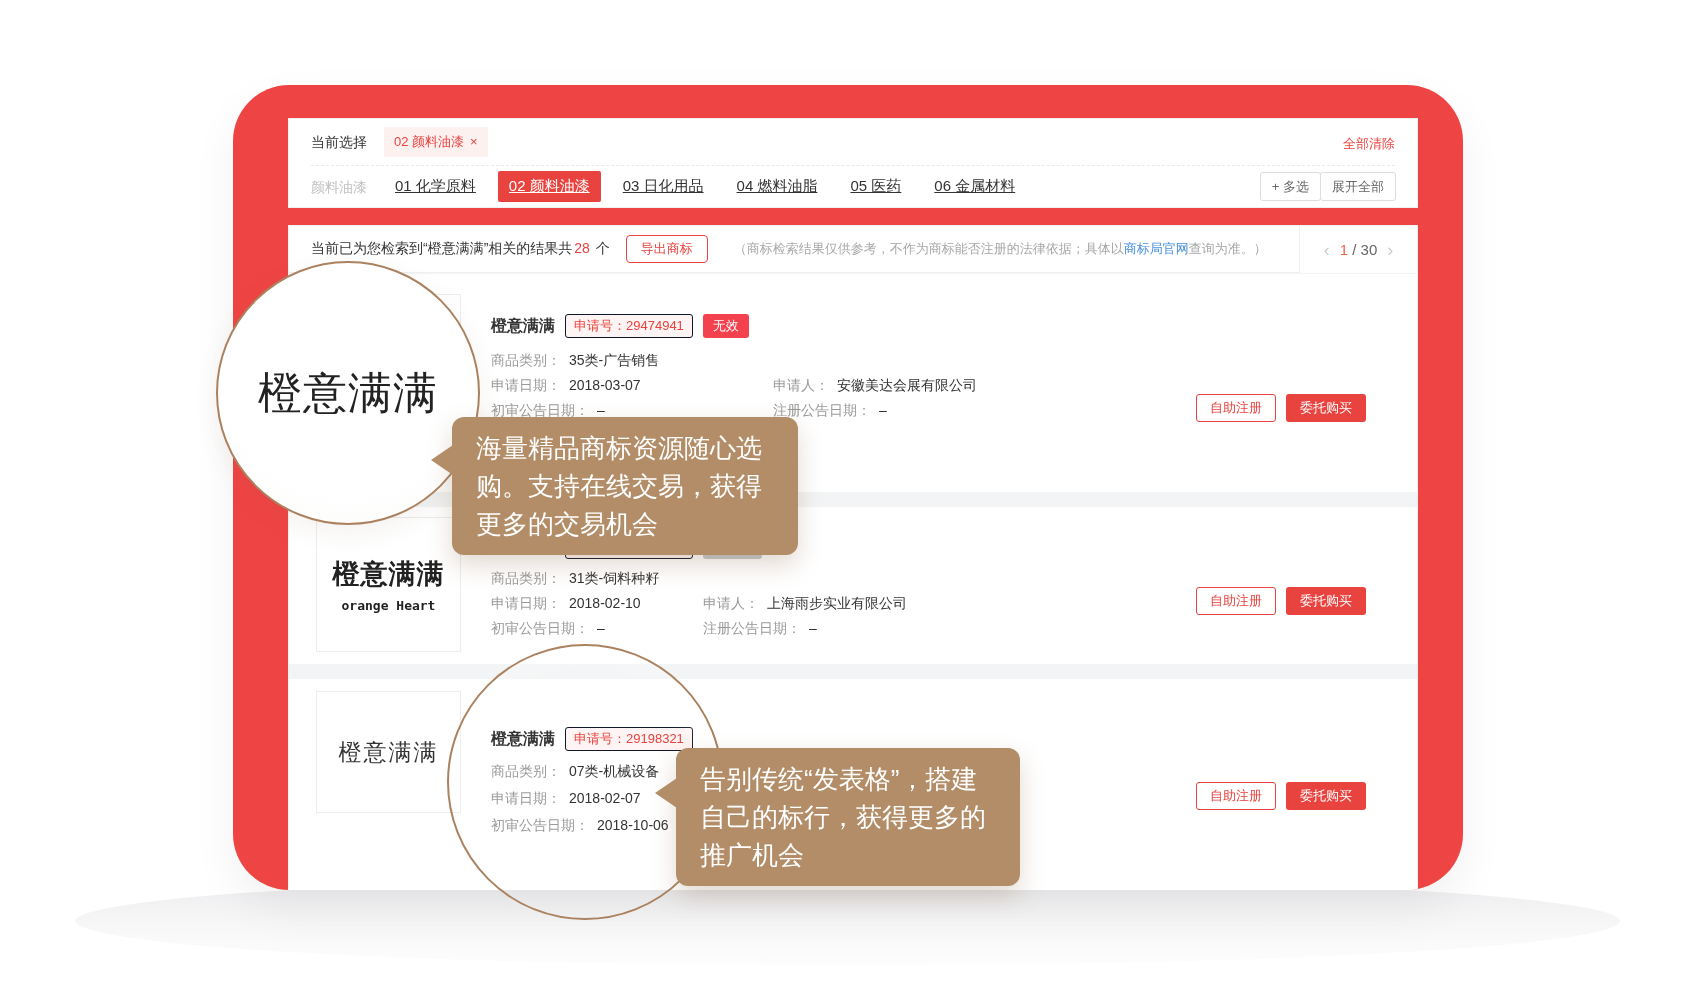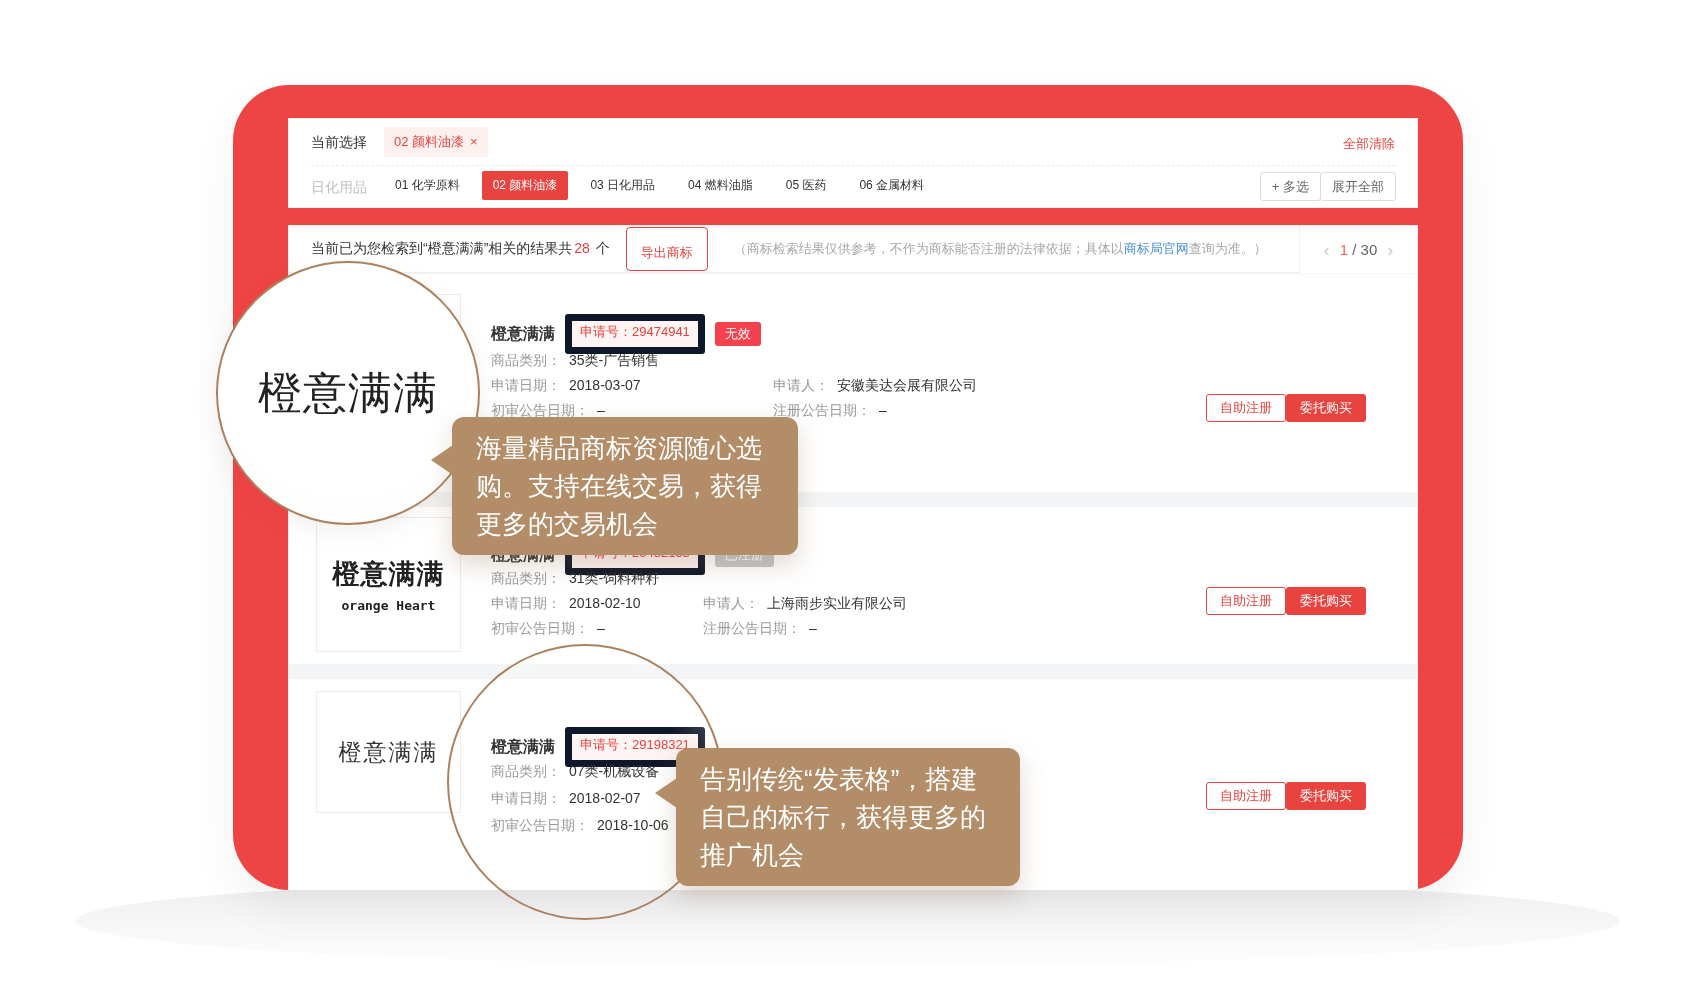--- a/index.html
+++ b/index.html
@@ -49,21 +49,21 @@
     position:absolute;left:95px;top:8px;height:30px;line-height:30px;
     padding:0 10px;background:var(--accent-soft-bg);color:var(--accent);
     font-size:13px;border-radius:2px;cursor:pointer;
   }
   .chip-selected .x{margin-left:6px;font-size:13px;}
   .clear-all{position:absolute;right:22px;top:16px;font-size:13px;color:var(--accent);cursor:pointer;}
   .filters-divider{position:absolute;left:22px;right:22px;top:46px;border-top:1px dashed #e9e9e9;}
   .filters-row-b{position:absolute;left:0;top:47px;right:0;height:43px;}
   .lbl-class{position:absolute;left:22px;top:13px;font-size:14px;color:#c2c2c2;}
   .cats{position:absolute;left:95px;top:5px;display:flex;align-items:center;}
-  .cat{font-size:12px;color:#333;padding:6px 11px;margin-right:11px;cursor:pointer;white-space:nowrap;}
+  .cat{font-size:15px;color:#333;padding:6px 11px;margin-right:11px;cursor:pointer;white-space:nowrap;text-decoration:underline;}
   .cat.selected{background:var(--accent);color:#fff;border-radius:2px;}
   .btn-ghost{
     position:absolute;top:6px;height:29px;line-height:27px;padding:0 11px;
     border:1px solid #ddd;border-radius:3px;background:#fff;color:#666;
     font-size:13px;cursor:pointer;white-space:nowrap;
   }
   .btn-multi{right:96px;}
   .btn-expand{right:21px;}
 
   
@@ -71,21 +71,21 @@
     position:absolute;left:55px;top:140px;width:1130px;height:665px;
     background:#f3f4f5;border:1px solid #f0f0f0;border-bottom:none;
   }
   .results-header{
     position:relative;height:47px;background:#fff;border-bottom:1px solid #f0f0f0;
     display:flex;align-items:center;padding-left:22px;
   }
   .results-count{font-size:14px;color:#333;white-space:nowrap;}
   .results-count .num{color:var(--accent);margin:0 2px;}
   .btn-export{
-    margin-left:16px;height:44px;line-height:26px;padding:12px 14px;
+    margin-left:16px;height:28px;line-height:26px;padding:0 14px;
     border:1px solid var(--accent);color:var(--accent);background:#fff;
     border-radius:4px;font-size:13px;cursor:pointer;white-space:nowrap;
   }
   .disclaimer{margin-left:26px;font-size:13px;color:#a8a8a8;white-space:nowrap;}
   .disclaimer .lnk{color:var(--link);cursor:pointer;}
   .pager{
     position:absolute;right:0;top:0;width:118px;height:47px;
     border-left:1px solid #f0f0f0;display:flex;align-items:center;justify-content:center;
     gap:10px;background:#fff;font-size:15px;color:#666;
   }
@@ -102,34 +102,34 @@
     display:flex;flex-direction:column;align-items:center;justify-content:center;
   }
   .logo-main{color:#222;}
   .logo-calli{font-family:"DejaVu Serif","Liberation Serif",serif;font-size:27px;font-weight:bold;letter-spacing:1px;}
   .logo-sub{font-family:"DejaVu Sans Mono","Liberation Mono",monospace;font-size:13px;font-weight:bold;margin-top:6px;color:#222;}
   .logo-plain{font-size:23px;letter-spacing:2px;color:#333;}
   .details{position:absolute;left:202px;right:240px;top:0;}
   .r-line1{position:absolute;display:flex;align-items:center;gap:10px;}
   .tm-name{font-size:16px;font-weight:bold;color:#333;white-space:nowrap;}
   .chip-appno{
-    border:7px solid #0f172a;background:#fef4f3;color:var(--accent);
-    font-size:13px;height:40px;line-height:22px;padding:0 8px;border-radius:3px;white-space:nowrap;
+    border:1px solid #0f172a;background:#fef4f3;color:var(--accent);
+    font-size:13px;height:24px;line-height:22px;padding:0 8px;border-radius:3px;white-space:nowrap;
   }
   .chip-status{
     font-size:13px;height:24px;line-height:24px;padding:0 10px;border-radius:3px;
     color:#fff;white-space:nowrap;
   }
   .chip-status.invalid{background:var(--status-invalid);}
   .chip-status.registered{background:var(--status-registered);}
   .f-line{position:absolute;font-size:14px;white-space:nowrap;}
   .f-label{color:var(--label);margin-right:8px;margin-top:16px;}
   .f-value{color:#333;}
   .col2{position:absolute;left:212px;top:0;}
-  .row-actions{position:absolute;display:flex;}
+  .row-actions{position:absolute;display:flex;gap:10px;}
   .btn-register{
     width:80px;height:28px;line-height:26px;text-align:center;
     border:1px solid var(--accent);color:var(--accent);background:#fff;
     border-radius:3px;font-size:13px;cursor:pointer;
   }
   .btn-buy{
     width:80px;height:28px;line-height:28px;text-align:center;
     background:var(--accent);color:#fff;border-radius:3px;font-size:13px;cursor:pointer;
   }
 
@@ -174,21 +174,21 @@
     <div class="panel-filters">
       <div class="filters-row-a">
         <span class="lbl-current">当前选择</span>
         <span class="chip-selected">
           <span>02 颜料油漆</span><span class="x">×</span>
         </span>
         <span class="clear-all">全部清除</span>
       </div>
       <div class="filters-divider"></div>
       <div class="filters-row-b">
-        <span class="lbl-class">日化用品</span>
+        <span class="lbl-class">颜料油漆</span>
         <div class="cats">
           <span class="cat">01 化学原料</span>
           <span class="cat selected">02 颜料油漆</span>
           <span class="cat">03 日化用品</span>
           <span class="cat">04 燃料油脂</span>
           <span class="cat">05 医药</span>
           <span class="cat">06 金属材料</span>
         </div>
         <span class="btn-ghost btn-multi">+ 多选</span>
         <span class="btn-ghost btn-expand">展开全部</span>

